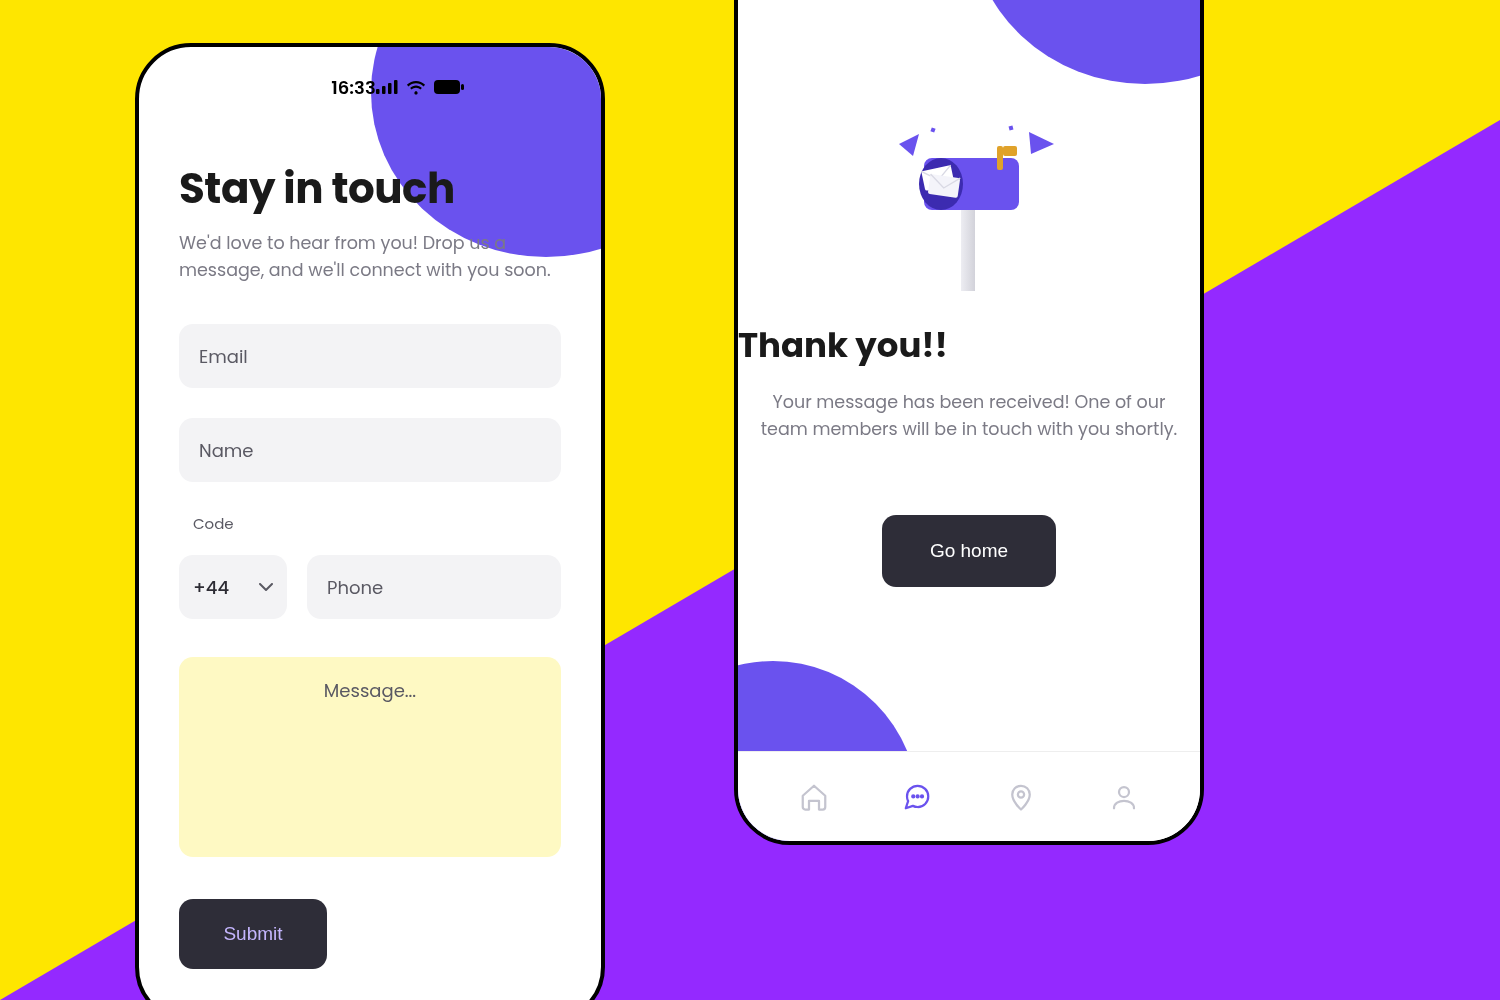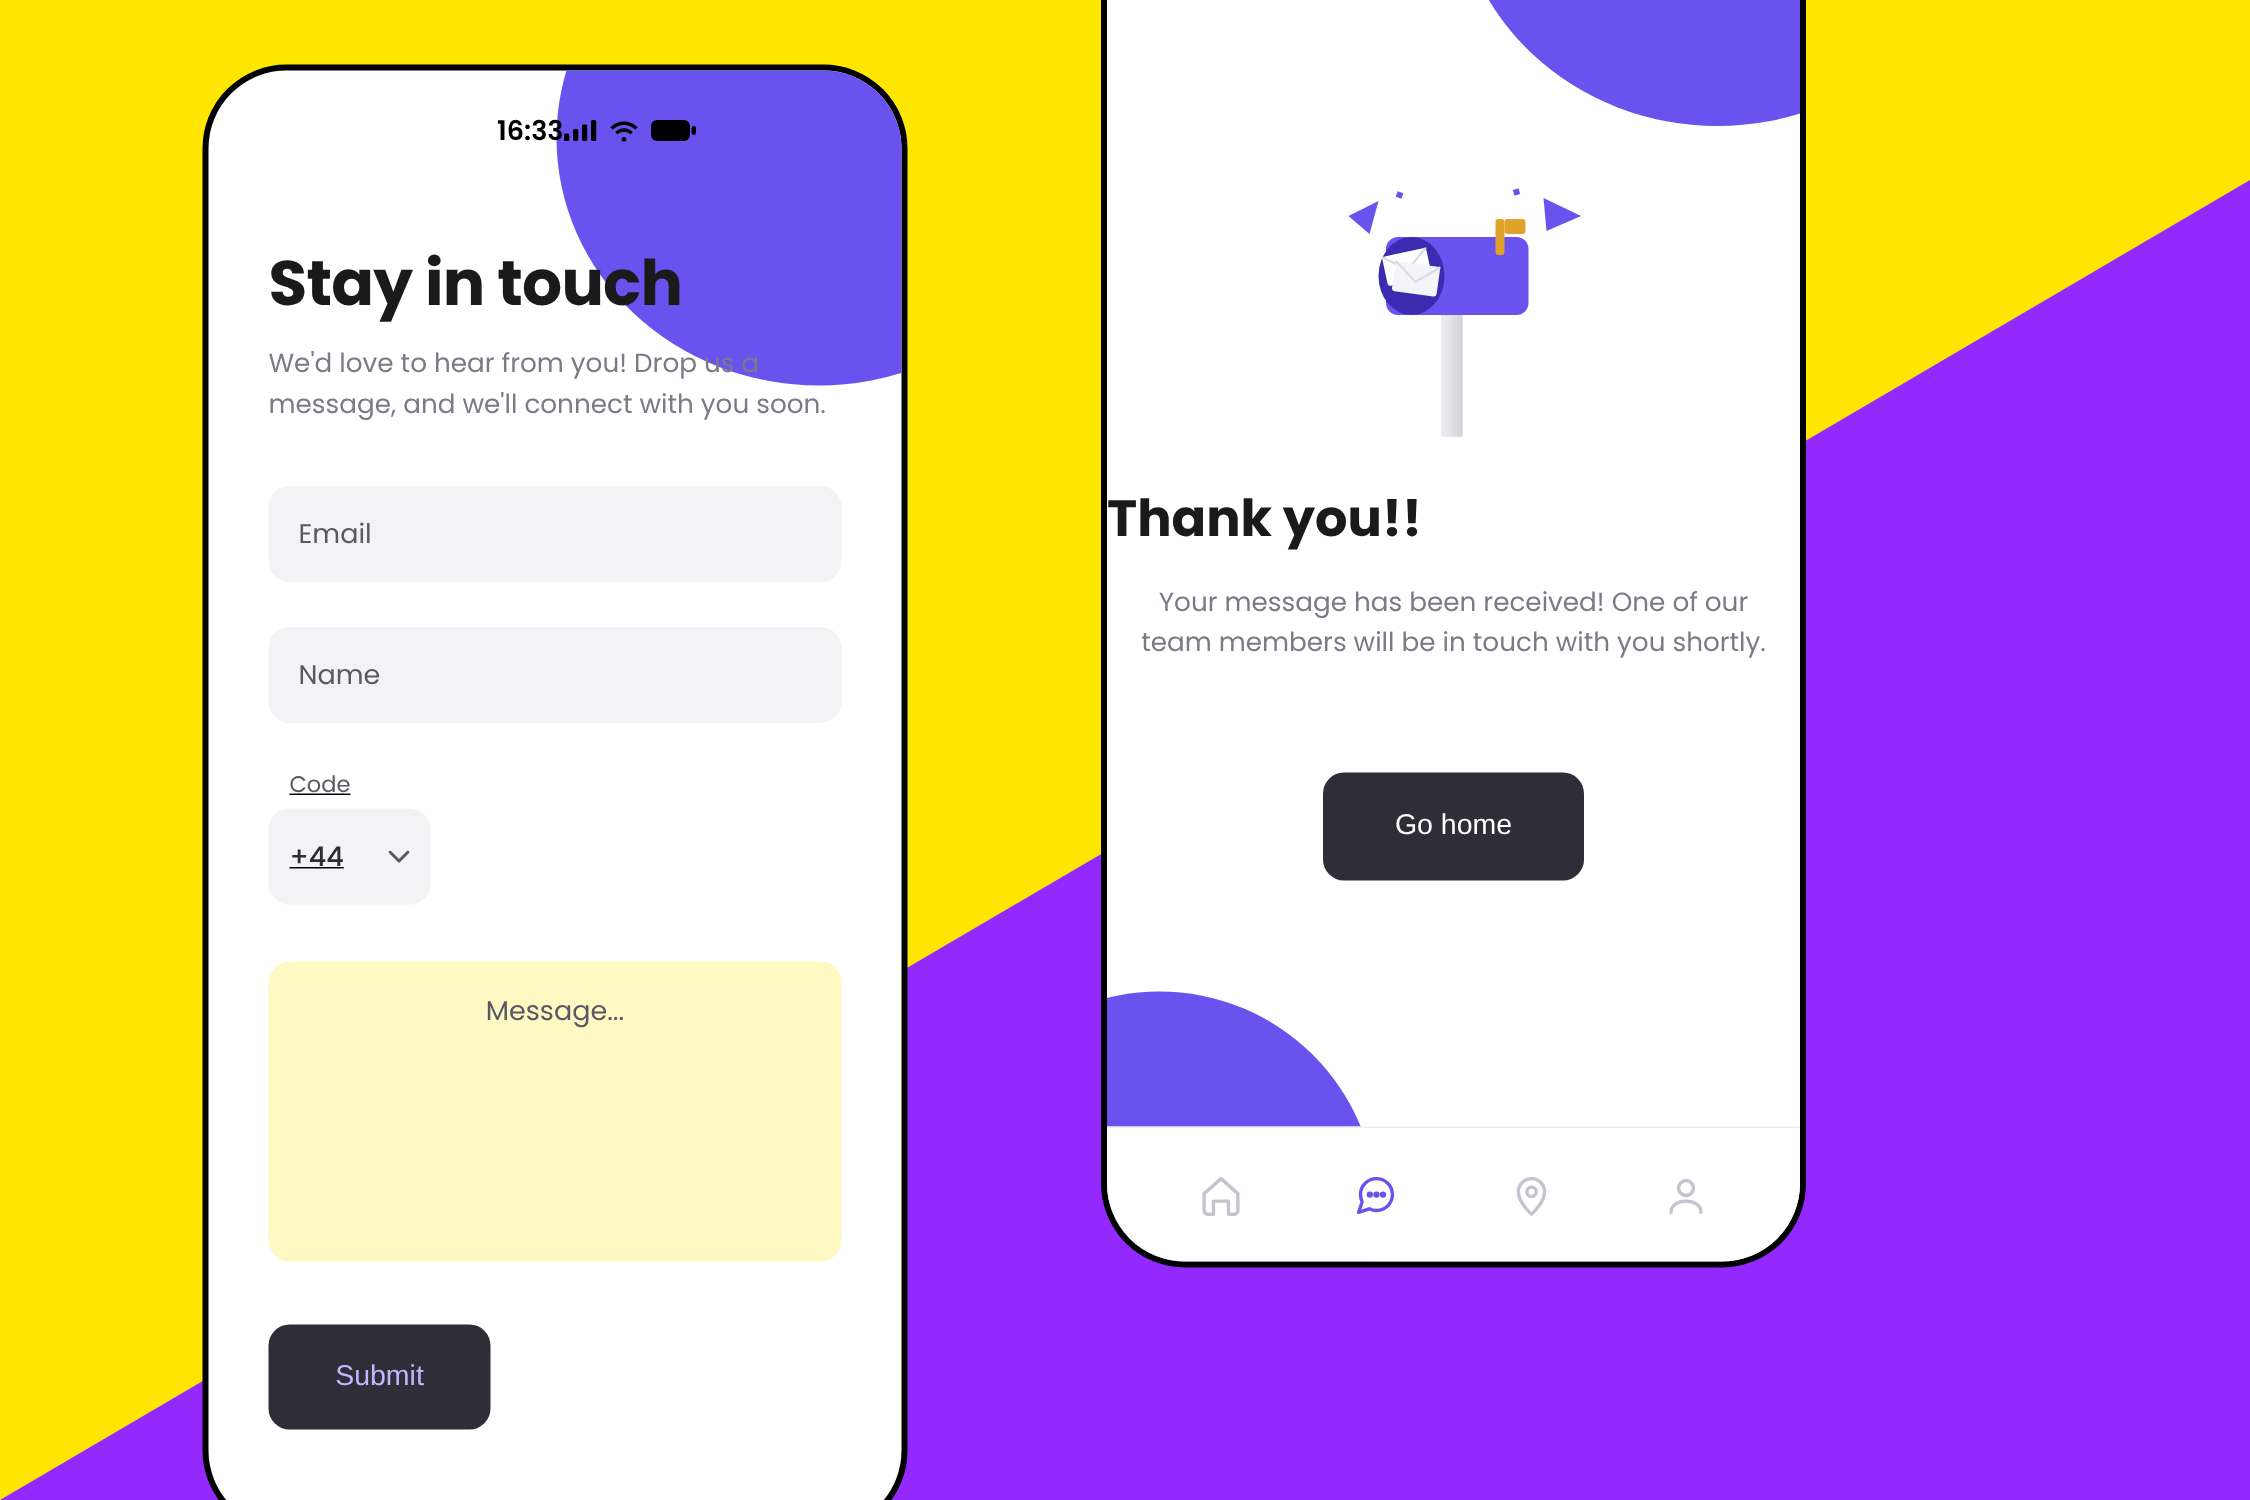--- a/index.html
+++ b/index.html
@@ -89,21 +89,21 @@
   .field {
     background: #f3f3f5;
     border-radius: 14px;
     height: 64px;
     padding: 0 20px;
     display:flex; align-items:center;
     font-size: 18px;
     color: #5a5963;
   }
   .phone-row { display:flex; gap:20px; }
-  .code-col { display:flex; flex-direction:column; gap:4px;text-decoration:underline; }
+  .code-col { display:flex; flex-direction:column; gap:20px; }
   .code-label { font-size:15px; color:#5a5963; padding-left:14px; }
   .code-box {
     background:#f3f3f5; border-radius:14px; width:108px; height:64px;
     display:flex; align-items:center; justify-content:space-between;
     padding: 0 14px; font-size:18px; color:#2d2c34; font-weight:500;
   }
   .code-box svg { flex-shrink:0; }
   .phone-input { flex:1; align-self:flex-end; }
   .msg {
     background:#fef9c3; border-radius:14px; min-height:200px;
@@ -181,20 +181,23 @@
       <div class="phone-row">
         <div class="code-col">
           <span class="code-label">Code</span>
           <div class="code-box">
             <span>+44</span>
             <svg width="14" height="9" viewBox="0 0 14 9">
                 <path d="M1 1l6 6 6-6" stroke="#5a5963" stroke-width="2" fill="none" stroke-linecap="round" stroke-linejoin="round"></path>
               </svg>
           </div>
         </div>
+        <div class="field phone-input">
+            <span>Phone</span>
+          </div>
       </div>
 
       <div class="msg"><span>Message...</span></div>
 
       <button class="submit-btn">
           <span>Submit</span>
         </button>
     </div>
   </div>
 </div>

